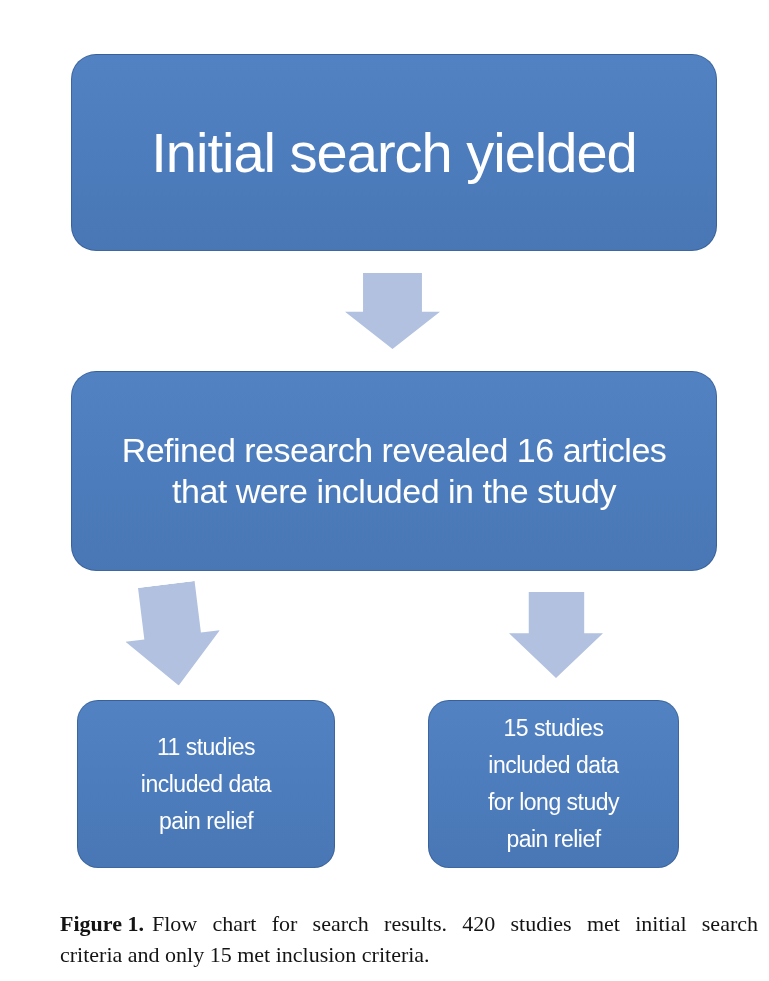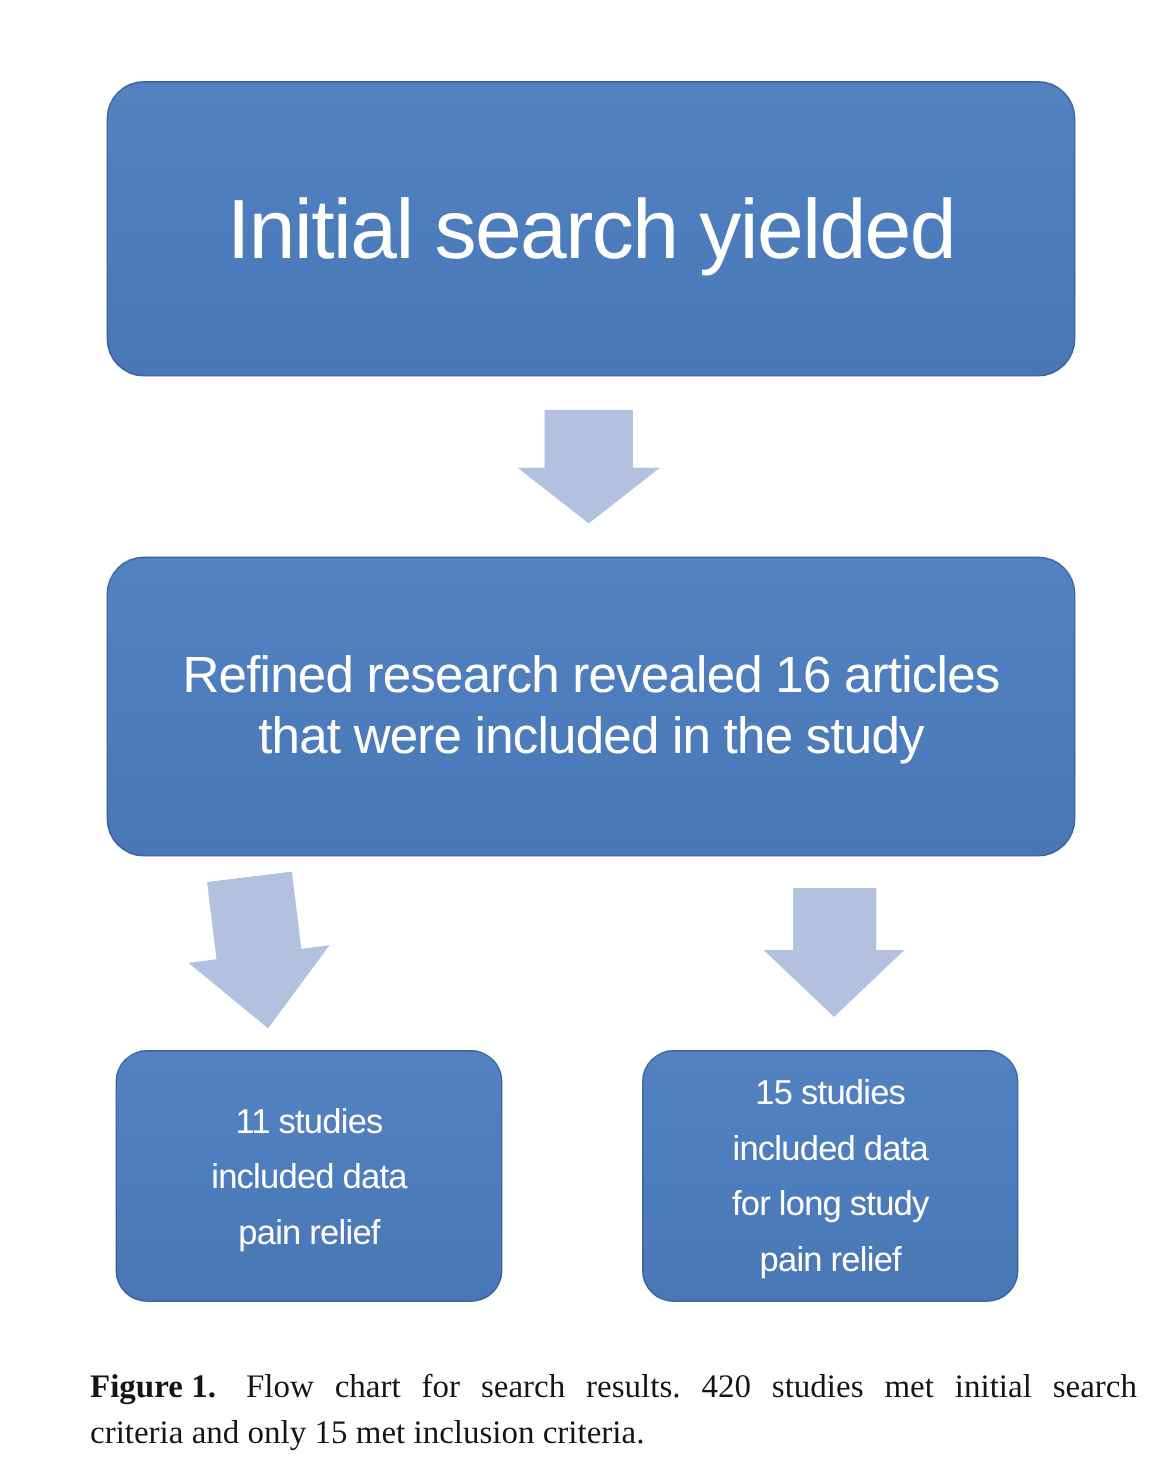--- a/index.html
+++ b/index.html
@@ -89,21 +89,21 @@
     text-align: justify;
     text-align-last: justify;
     white-space: nowrap;
     display: flex;
     justify-content: space-between;
   }
   .caption .cap-line1 .cap-text1 {
     flex: 1;
     text-align: justify;
     text-align-last: justify;
-    margin-left: 20px;
+    margin-left: 8px;
   }
   .caption .cap-label { font-weight: 700; }
 </style>
 </head>
 <body>
 
 <div class="canvas">
 
   <div class="node node-large" id="node-initial">
     <div>Initial search yielded</div>

